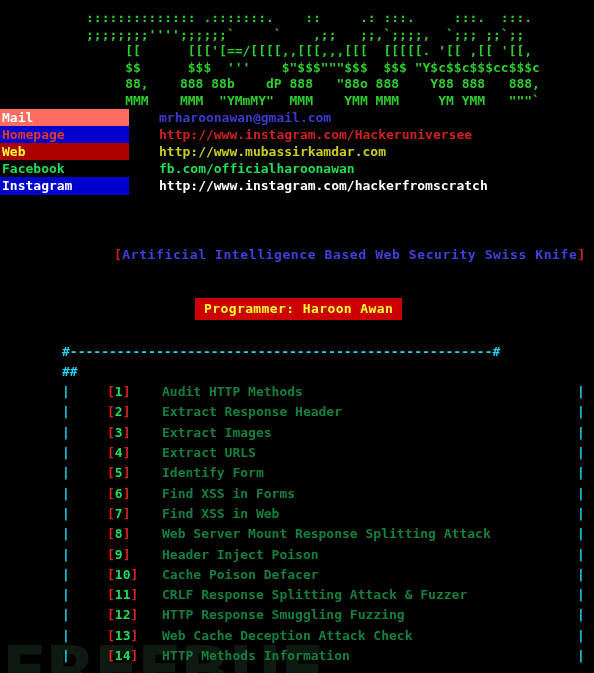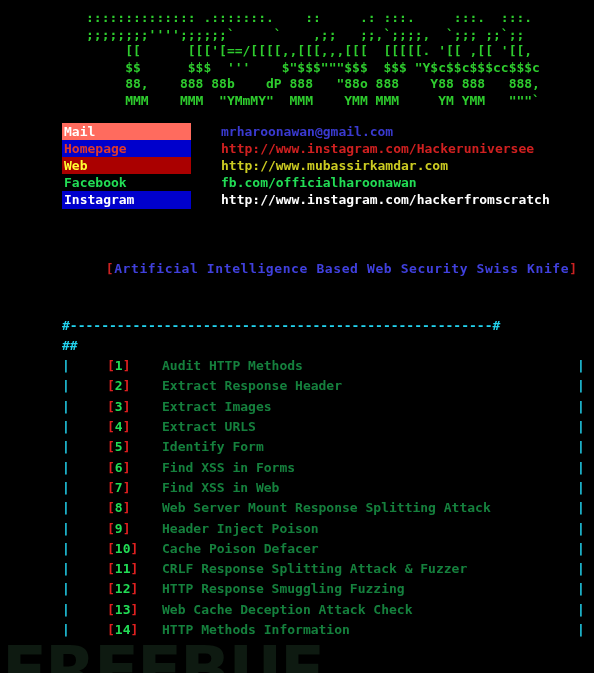--- a/index.html
+++ b/index.html
@@ -49,22 +49,20 @@
     white-space: pre;
     padding-top: 10px;
     padding-left: 86px;
     letter-spacing: 0px;
     font-weight: bold;
   }
   #banner .bline { display: block; }
 
   
   #contacts {
-    margin-top: 14px;
-    padding-left: 62px;
     white-space: pre;
     line-height: 17.2px;
   }
   .crow {
     display: flex;
     align-items: center;
     height: 17px;
   }
   .clabel {
     width: 129px;
@@ -80,20 +78,21 @@
     font-weight: bold;
   }
 
   
   #tagline {
     margin-top: 34px;
     padding-left: 72px;
     white-space: pre;
     font-weight: bold;
     letter-spacing: 0.6px;
+    text-align: center;
   }
   .brk { color: #cc2222; }
   .tag-text { color: #4040dd; }
 
   
   #progwrap {
     margin-top: 18px;
     padding-left: 60px;
     display: flex;
   }
@@ -140,16 +139,19 @@
 <div id="screen">
 
   <div id="banner"><span class="bline">:::::::::::::: .:::::::.    ::     .: :::.     :::.  :::.</span><span class="bline">;;;;;;;;'''';;;;;;`     `    ,;;   ;;,`;;;;,  `;;; ;;`;;</span><span class="bline">     [[      [[['[==/[[[[,,[[[,,,[[[  [[[[[. '[[ ,[[ '[[,</span><span class="bline">     $$      $$$  '''    $"$$$"""$$$  $$$ "Y$c$$c$$$cc$$$c</span><span class="bline">     88,    888 88b    dP 888   "88o 888    Y88 888   888,</span><span class="bline">     MMM    MMM  "YMmMY"  MMM    YMM MMM     YM YMM   """`</span></div>
 
   <div id="contacts"><div class="crow"><span class="clabel" style="background: rgb(255, 107, 94); color: rgb(255, 255, 255);">Mail</span><span class="cval" style="color: rgb(58, 58, 208);">mrharoonawan@gmail.com</span></div><div class="crow"><span class="clabel" style="background: rgb(0, 0, 204); color: rgb(224, 58, 42);">Homepage</span><span class="cval" style="color: rgb(208, 32, 32);">http://www.instagram.com/Hackeruniversee</span></div><div class="crow"><span class="clabel" style="background: rgb(170, 0, 0); color: rgb(255, 255, 51);">Web</span><span class="cval" style="color: rgb(204, 204, 34);">http://www.mubassirkamdar.com</span></div><div class="crow"><span class="clabel" style="background: rgb(0, 0, 0); color: rgb(34, 221, 85);">Facebook</span><span class="cval" style="color: rgb(34, 221, 85);">fb.com/officialharoonawan</span></div><div class="crow"><span class="clabel" style="background: rgb(0, 0, 204); color: rgb(255, 255, 255);">Instagram</span><span class="cval" style="color: rgb(255, 255, 255);">http://www.instagram.com/hackerfromscratch</span></div></div>
 
   <div id="tagline">
     <span class="brk">[</span><span class="tag-text">Artificial Intelligence Based Web Security Swiss Knife</span><span class="brk">]</span>
   </div>
 
+  <div id="progwrap">
+    <div id="progbadge">Programmer: Haroon Awan</div>
+  </div>
 
   <div id="menu"><div class="mline cyan edge-row">#------------------------------------------------------#</div><div class="mline"><div class="mrow-inner"><span class="cyan">#</span><span class="cyan bar-r">#</span></div></div><div class="mline mrow"><div class="mrow-inner" style="display: flex; align-items: baseline;"><span class="cyan bar-l">|</span><span class="gap1"></span><span class="idx"><span class="num-brk">[</span><span class="num">1</span><span class="num-brk">]</span></span><span class="lbl mtext">Audit HTTP Methods</span><span class="cyan bar-r">|</span></div></div><div class="mline mrow"><div class="mrow-inner" style="display: flex; align-items: baseline;"><span class="cyan bar-l">|</span><span class="gap1"></span><span class="idx"><span class="num-brk">[</span><span class="num">2</span><span class="num-brk">]</span></span><span class="lbl mtext">Extract Response Header</span><span class="cyan bar-r">|</span></div></div><div class="mline mrow"><div class="mrow-inner" style="display: flex; align-items: baseline;"><span class="cyan bar-l">|</span><span class="gap1"></span><span class="idx"><span class="num-brk">[</span><span class="num">3</span><span class="num-brk">]</span></span><span class="lbl mtext">Extract Images</span><span class="cyan bar-r">|</span></div></div><div class="mline mrow"><div class="mrow-inner" style="display: flex; align-items: baseline;"><span class="cyan bar-l">|</span><span class="gap1"></span><span class="idx"><span class="num-brk">[</span><span class="num">4</span><span class="num-brk">]</span></span><span class="lbl mtext">Extract URLS</span><span class="cyan bar-r">|</span></div></div><div class="mline mrow"><div class="mrow-inner" style="display: flex; align-items: baseline;"><span class="cyan bar-l">|</span><span class="gap1"></span><span class="idx"><span class="num-brk">[</span><span class="num">5</span><span class="num-brk">]</span></span><span class="lbl mtext">Identify Form</span><span class="cyan bar-r">|</span></div></div><div class="mline mrow"><div class="mrow-inner" style="display: flex; align-items: baseline;"><span class="cyan bar-l">|</span><span class="gap1"></span><span class="idx"><span class="num-brk">[</span><span class="num">6</span><span class="num-brk">]</span></span><span class="lbl mtext">Find XSS in Forms</span><span class="cyan bar-r">|</span></div></div><div class="mline mrow"><div class="mrow-inner" style="display: flex; align-items: baseline;"><span class="cyan bar-l">|</span><span class="gap1"></span><span class="idx"><span class="num-brk">[</span><span class="num">7</span><span class="num-brk">]</span></span><span class="lbl mtext">Find XSS in Web</span><span class="cyan bar-r">|</span></div></div><div class="mline mrow"><div class="mrow-inner" style="display: flex; align-items: baseline;"><span class="cyan bar-l">|</span><span class="gap1"></span><span class="idx"><span class="num-brk">[</span><span class="num">8</span><span class="num-brk">]</span></span><span class="lbl mtext">Web Server Mount Response Splitting Attack</span><span class="cyan bar-r">|</span></div></div><div class="mline mrow"><div class="mrow-inner" style="display: flex; align-items: baseline;"><span class="cyan bar-l">|</span><span class="gap1"></span><span class="idx"><span class="num-brk">[</span><span class="num">9</span><span class="num-brk">]</span></span><span class="lbl mtext">Header Inject Poison</span><span class="cyan bar-r">|</span></div></div><div class="mline mrow"><div class="mrow-inner" style="display: flex; align-items: baseline;"><span class="cyan bar-l">|</span><span class="gap1"></span><span class="idx"><span class="num-brk">[</span><span class="num">10</span><span class="num-brk">]</span></span><span class="lbl mtext">Cache Poison Defacer</span><span class="cyan bar-r">|</span></div></div><div class="mline mrow"><div class="mrow-inner" style="display: flex; align-items: baseline;"><span class="cyan bar-l">|</span><span class="gap1"></span><span class="idx"><span class="num-brk">[</span><span class="num">11</span><span class="num-brk">]</span></span><span class="lbl mtext">CRLF Response Splitting Attack &amp; Fuzzer</span><span class="cyan bar-r">|</span></div></div><div class="mline mrow"><div class="mrow-inner" style="display: flex; align-items: baseline;"><span class="cyan bar-l">|</span><span class="gap1"></span><span class="idx"><span class="num-brk">[</span><span class="num">12</span><span class="num-brk">]</span></span><span class="lbl mtext">HTTP Response Smuggling Fuzzing</span><span class="cyan bar-r">|</span></div></div><div class="mline mrow"><div class="mrow-inner" style="display: flex; align-items: baseline;"><span class="cyan bar-l">|</span><span class="gap1"></span><span class="idx"><span class="num-brk">[</span><span class="num">13</span><span class="num-brk">]</span></span><span class="lbl mtext">Web Cache Deception Attack Check</span><span class="cyan bar-r">|</span></div></div><div class="mline mrow"><div class="mrow-inner" style="display: flex; align-items: baseline;"><span class="cyan bar-l">|</span><span class="gap1"></span><span class="idx"><span class="num-brk">[</span><span class="num">14</span><span class="num-brk">]</span></span><span class="lbl mtext">HTTP Methods Information</span><span class="cyan bar-r">|</span></div></div></div>
 
 </div>
 
 </body></html>

